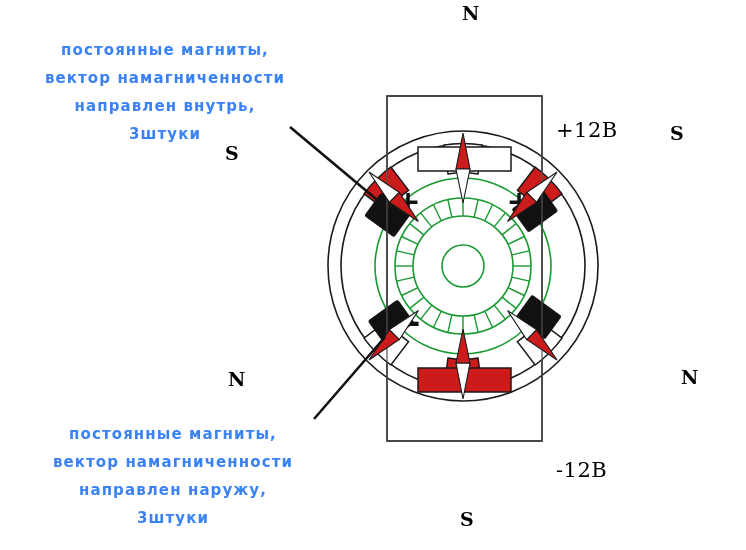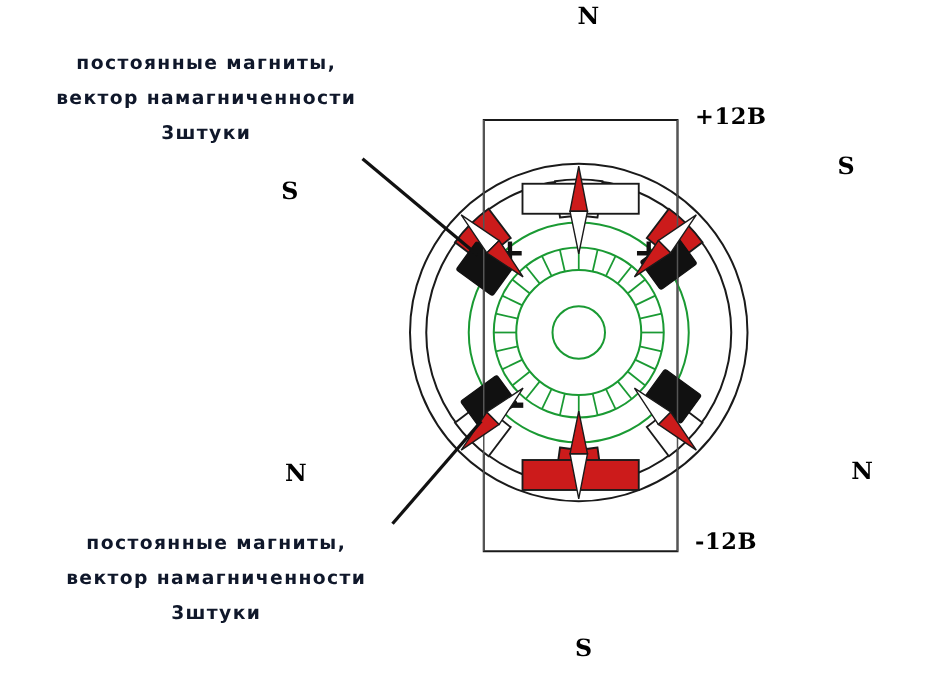--- a/index.html
+++ b/index.html
@@ -27,41 +27,42 @@
     height: 550px;
   }
   .callout {
     position: absolute;
     text-align: center;
     font-family: "DejaVu Sans", sans-serif;
     font-weight: bold;
     font-size: 15px;
     letter-spacing: 1.1px;
     line-height: 28px;
-    color: #0f172a;
+    color: #3b82f6;
     white-space: nowrap;
   }
   #callout-top {
     left: 10px;
     top: 36px;
     width: 310px;
   }
   #callout-bottom {
     left: 18px;
     top: 420px;
     width: 310px;
   }
   .volt-label {
     position: absolute;
     font-family: "DejaVu Serif", serif;
-    font-weight: bold;
-    font-size: 18px;
+    font-weight: normal;
+    font-size: 21px;
     letter-spacing: 0.5px;
     color: #000000;
     white-space: nowrap;
+    margin-top: 35px;
   }
   #volt-pos { left: 556px; top: 83px; }
   #volt-neg { left: 556px; top: 423px; text-align: center; }
   .pole-label {
     position: absolute;
     font-family: "DejaVu Serif", serif;
     font-weight: bold;
     font-size: 19px;
     color: #000000;
     white-space: nowrap;
@@ -209,26 +210,28 @@
     </g>
 
     <line x1="290" y1="127" x2="382" y2="204" stroke="#111111" stroke-width="2.6"></line>
     <line x1="314" y1="419" x2="385" y2="337" stroke="#111111" stroke-width="2.6"></line>
 
   </svg>
 
   <div class="callout" id="callout-top">
     <div>постоянные магниты,</div>
     <div>вектор намагниченности</div>
+    <div>направлен внутрь,</div>
     <div>3штуки</div>
   </div>
 
   <div class="callout" id="callout-bottom">
     <div>постоянные магниты,</div>
     <div>вектор намагниченности</div>
+    <div>направлен наружу,</div>
     <div>3штуки</div>
   </div>
 
   <div class="volt-label" id="volt-pos">+12В</div>
   <div class="volt-label" id="volt-neg">-12В</div>
 
   <div id="pole-letters">
       <div class="pole-label" style="left: 462px; top: 2px;">N</div>
       <div class="pole-label" style="left: 670px; top: 122px;">S</div>
       <div class="pole-label" style="left: 681px; top: 366px;">N</div>

